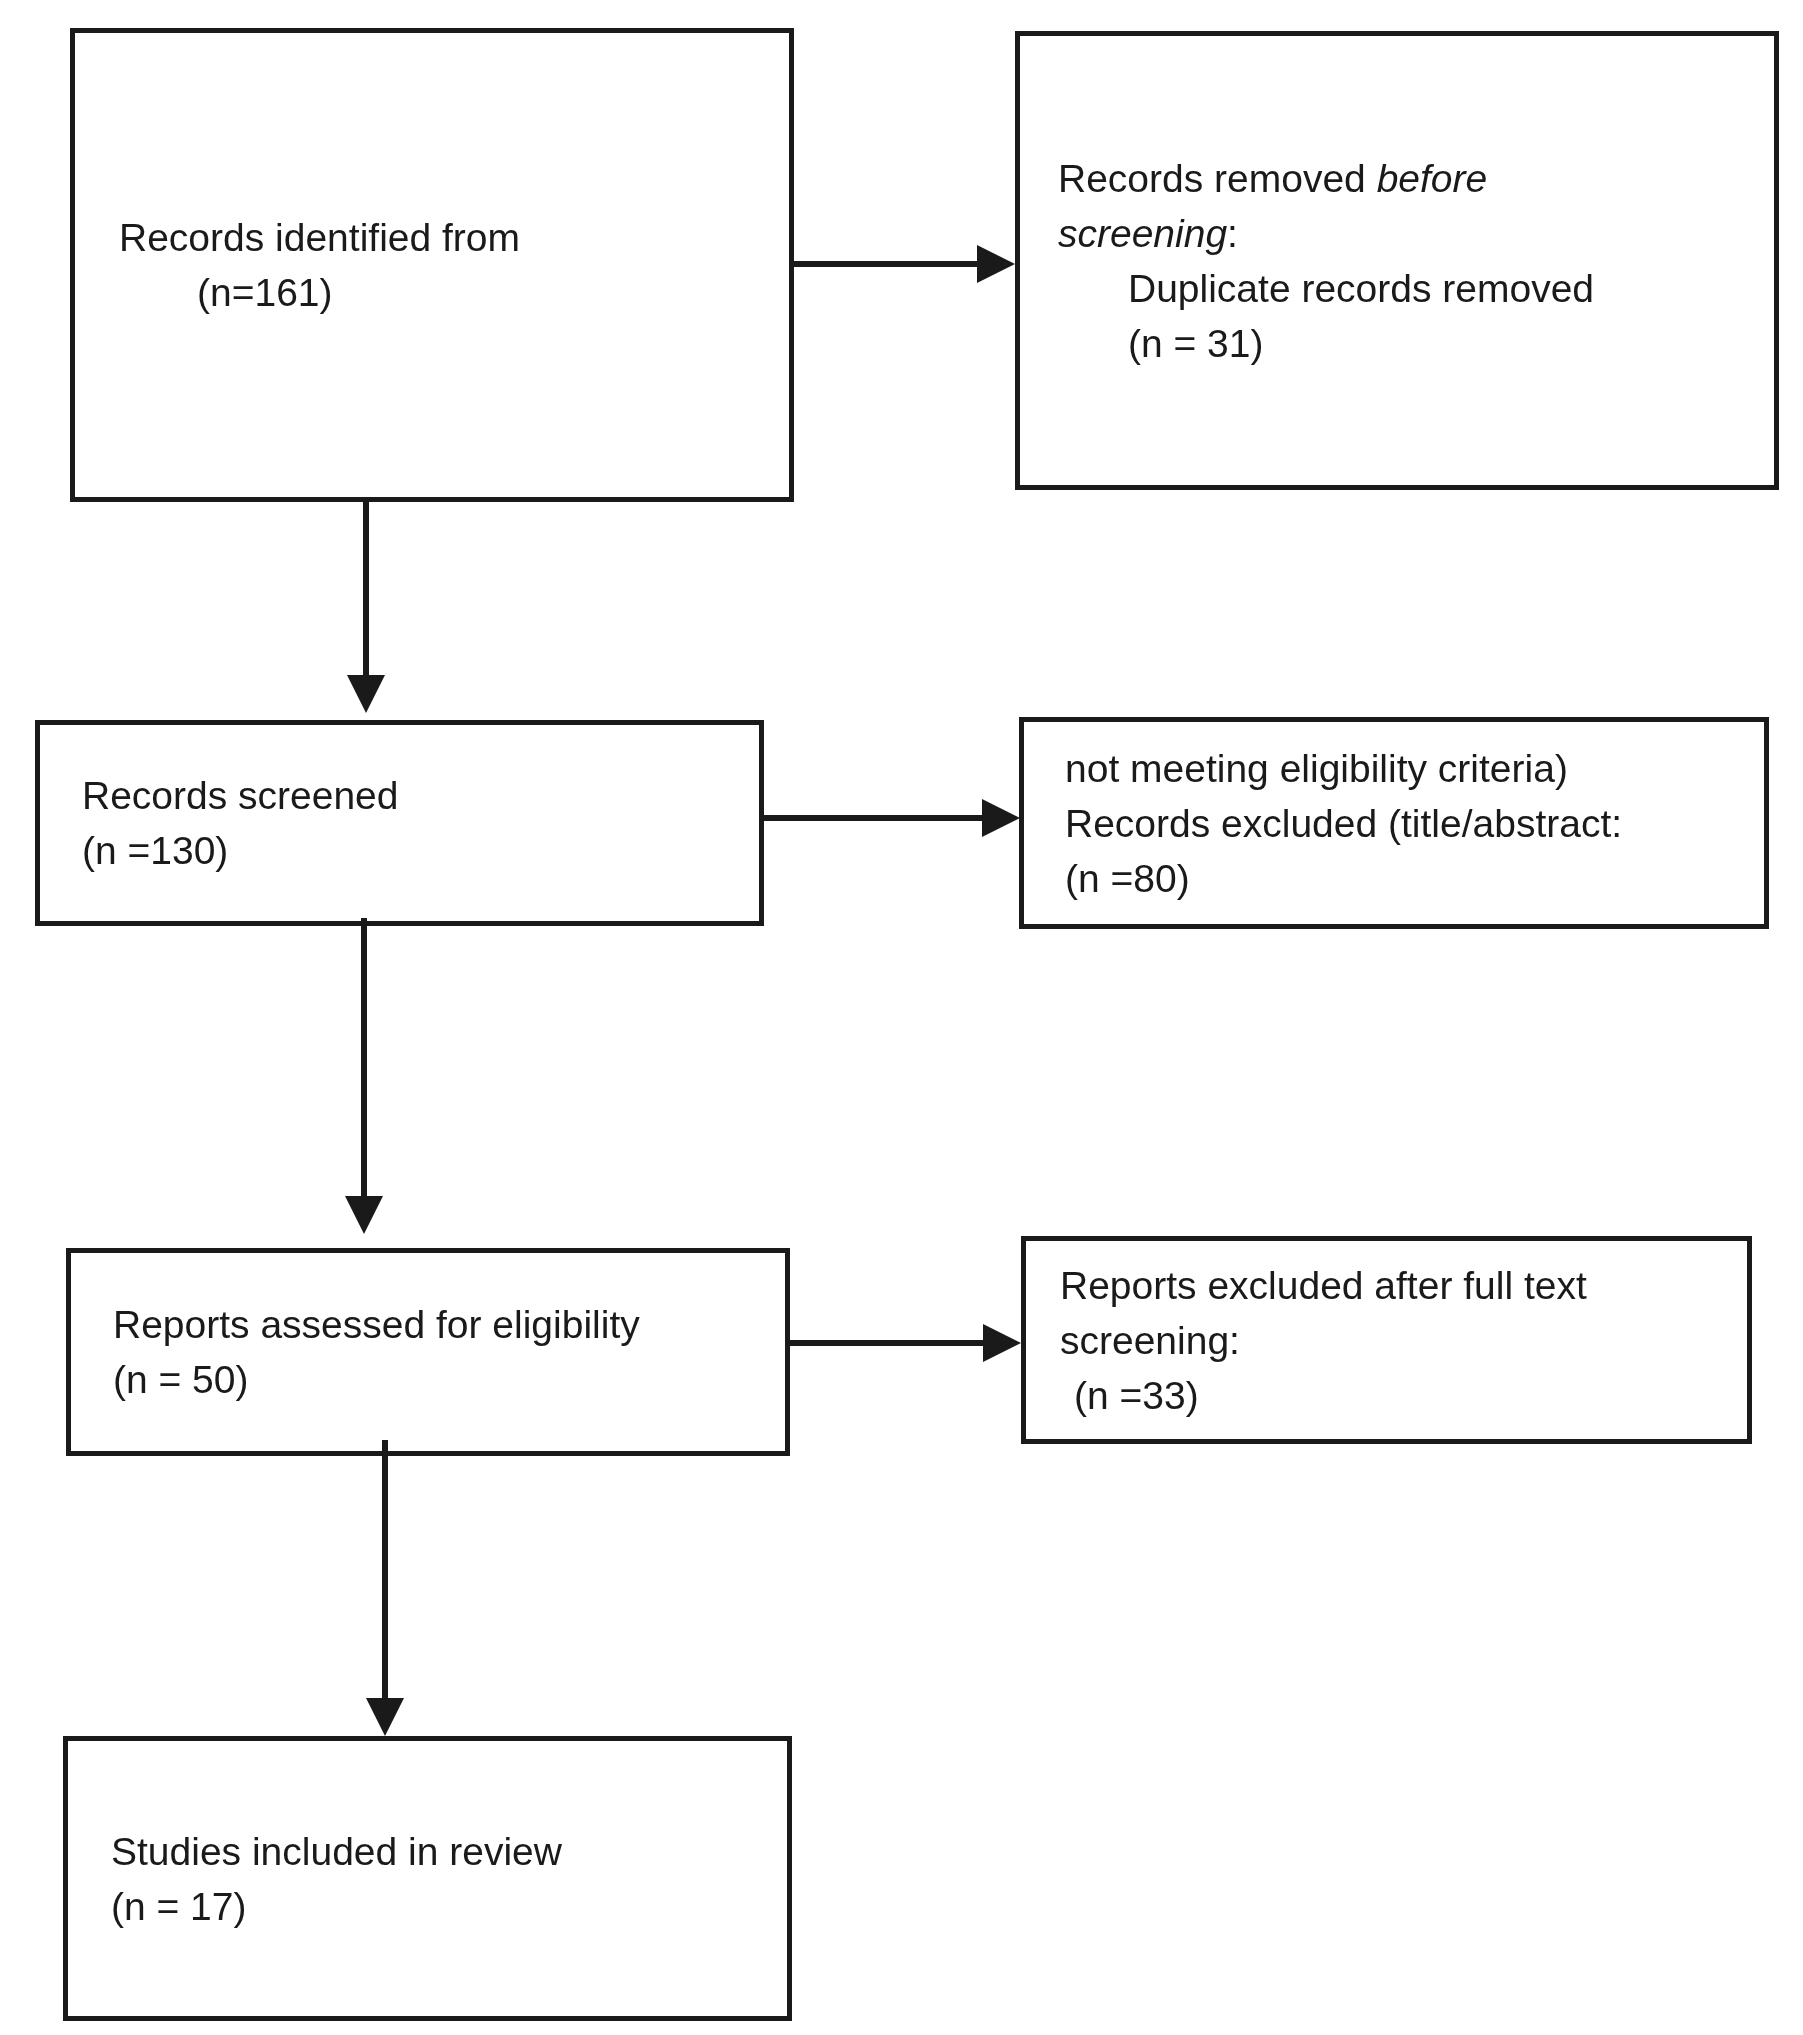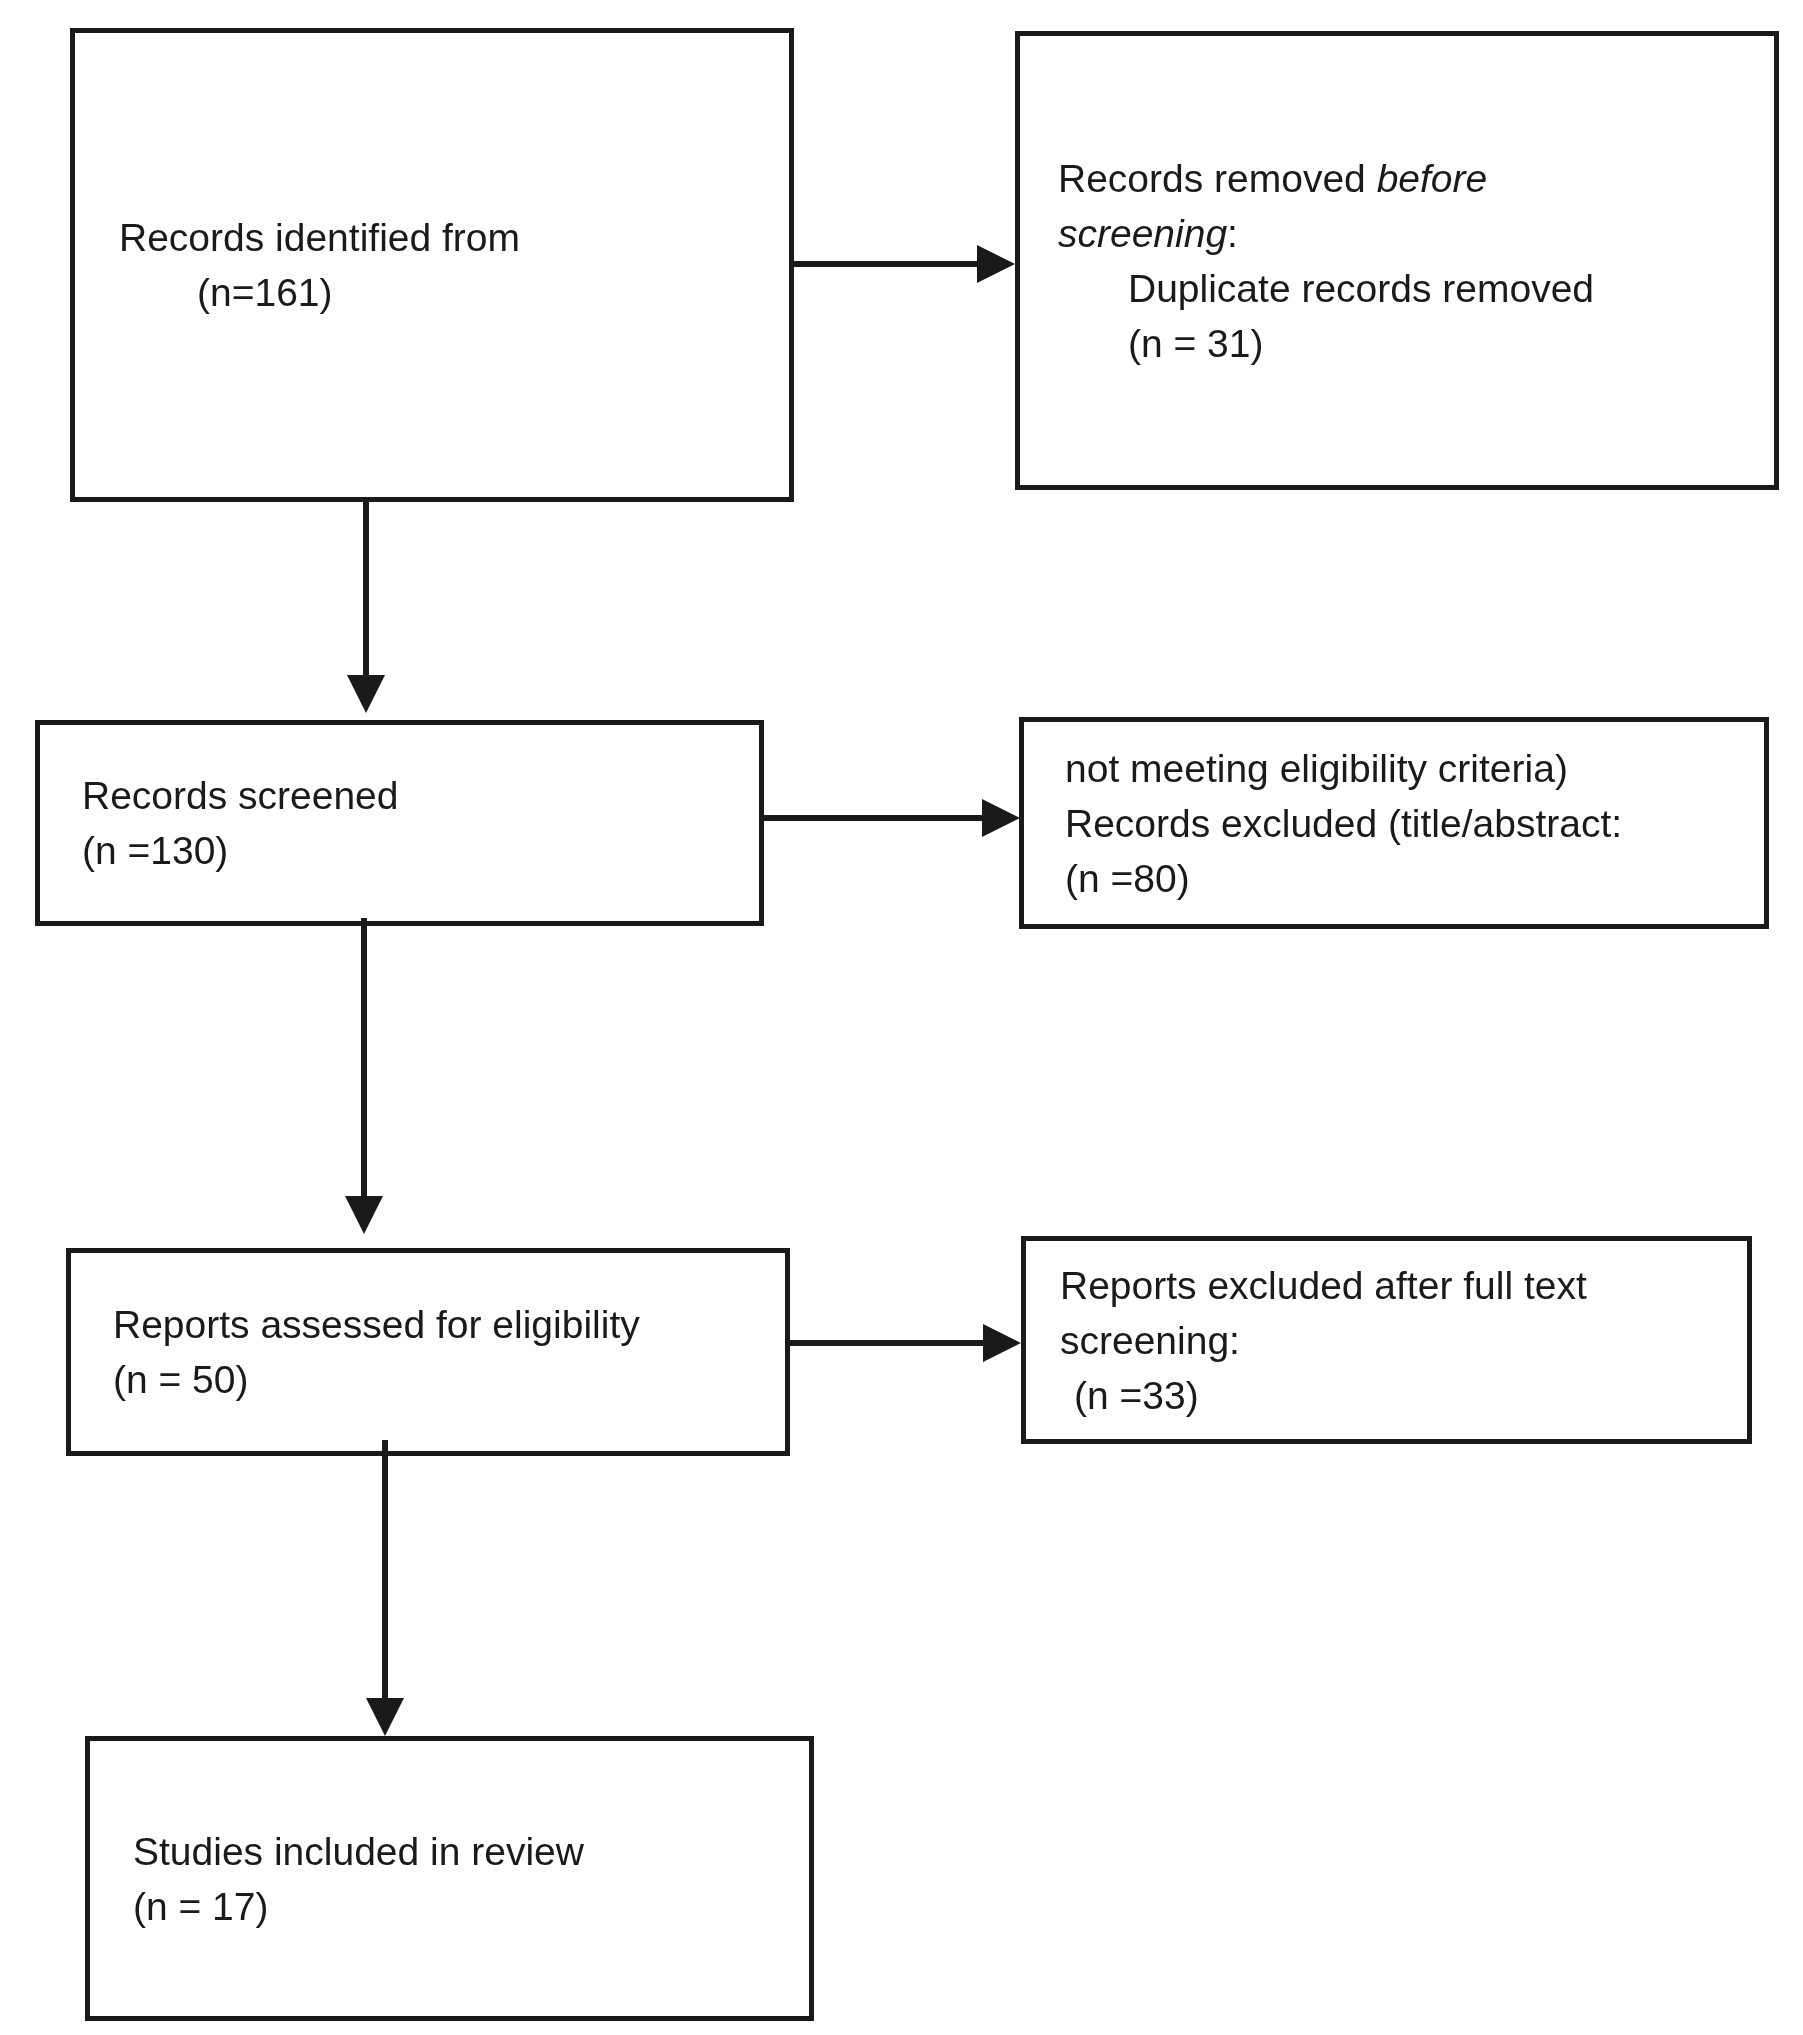--- a/index.html
+++ b/index.html
@@ -35,21 +35,21 @@
   .indent-md { padding-left: 70px; }
   .indent-sm { padding-left: 14px; }
 
   
   #box-identified        { left: 70px;  top: 28px;   width: 724px; height: 474px; padding-left: 44px; }
   #box-removed           { left: 1015px; top: 31px;   width: 764px; height: 459px; padding-left: 38px; justify-content: center; }
   #box-screened          { left: 35px;   top: 713px; width: 729px; height: 206px; padding-left: 42px; margin-top: 7px; }
   #box-excluded-screen   { left: 1019px; top: 717px; width: 750px; height: 212px; padding-left: 41px; }
   #box-assessed          { left: 66px;   top: 1234px; width: 724px; height: 208px; padding-left: 42px; margin-top: 14px; }
   #box-excluded-fulltext { left: 1021px; top: 1236px; width: 731px; height: 208px; padding-left: 34px; }
-  #box-included          { left: 63px;   top: 1736px; width: 729px; height: 285px; padding-left: 43px; margin-left: 22px; }
+  #box-included          { left: 63px;   top: 1736px; width: 729px; height: 285px; padding-left: 43px; }
 
   .shaft-h { position: absolute; height: 6.3px; background: #1a1a1a; }
   .shaft-v { position: absolute; width: 6.3px;  background: #1a1a1a; }
   .head-right {
     position: absolute; width: 0; height: 0;
     border-top: 19px solid transparent;
     border-bottom: 19px solid transparent;
     border-left: 38px solid #1a1a1a;
   }
   .head-down {

